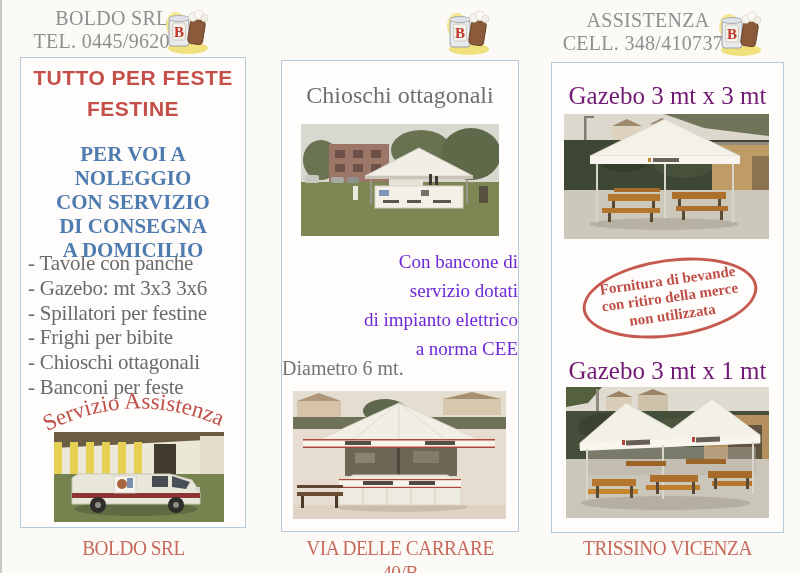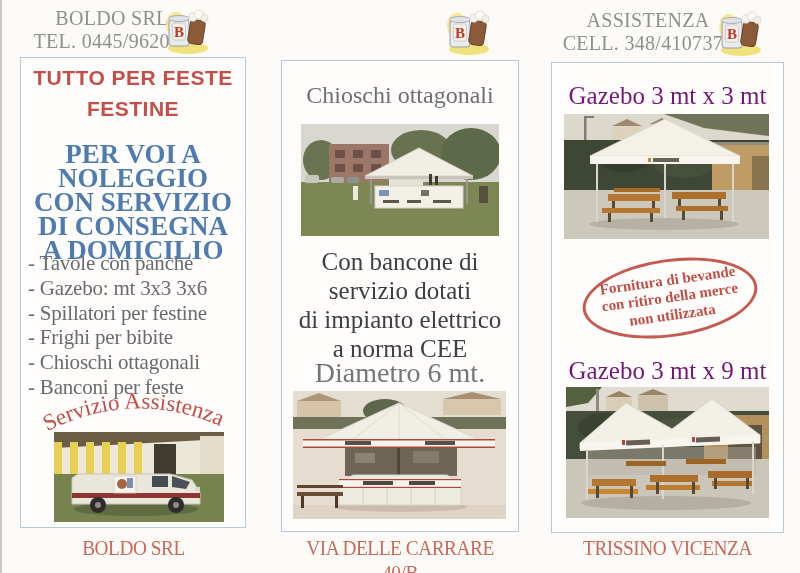--- a/index.html
+++ b/index.html
@@ -26,41 +26,41 @@
   .panel { position:absolute; border:1px solid #b3cadb; background:#fefdfb; }
   .panel-left  { left:20px;  top:57px; width:226px; height:471px;padding-left:44px; }
   .panel-mid   { left:281px; top:60px; width:238px; height:472px; }
   .panel-right { left:551px; top:62px; width:233px; height:471px; }
 
   
   .headline { position:absolute; top:4px; left:0; right:0; text-align:center;
     font-family:"Liberation Sans", sans-serif; font-weight:bold;
     font-size:21px; line-height:31px; letter-spacing:.5px; color:#c44e48; }
   .subhead  { position:absolute; top:84px; left:0; right:0; text-align:center;
-    font-weight:bold; font-size:27px; line-height:24px; color:#4f7cb0; }
+    font-weight:bold; font-size:21px; line-height:24px; color:#4f7cb0; }
   .rent-list { position:absolute; top:193px; left:7px; right:2px;
     font-size:21px; line-height:24.8px; letter-spacing:-.2px; color:#6b6b6b; }
   .arc-svg { position:absolute; top:333px; left:0; width:226px; height:54px; }
   .arc-svg text { font-family:"Liberation Serif", serif; font-size:23px; fill:#c0504a; }
 
   .photo { position:absolute; }
   .photo svg { display:block; width:100%; height:100%; }
   .photo-van        { top:374px; left:33px;  width:170px; height:90px; }
   .photo-park       { top:63px;  left:19px;  width:198px; height:112px; }
   .photo-umbrella   { top:330px; left:11px;  width:213px; height:128px; }
   .photo-gazebo3    { top:51px;  left:12px;  width:205px; height:125px; }
   .photo-gazebo6    { top:324px; left:14px;  width:203px; height:131px; }
 
   
   .mid-title { position:absolute; top:21px; left:0; right:0; text-align:center;
     font-size:24px; color:#6f6f6f; }
-  .mid-body  { position:absolute; top:186px; left:0; right:0; text-align:center;
-    font-size:25px; line-height:29px; color:#404040; }
-  .mid-note  { position:absolute; top:296px; left:0; right:0; text-align:center;
-    font-size:28px; color:#757575; }
+  .mid-body  { position:absolute; top:186px; left:0; right:0; text-align:right;
+    font-size:19px; line-height:29px; color:#6d28d9; }
+  .mid-note  { position:absolute; top:296px; left:0; right:0; text-align:left;
+    font-size:20px; color:#757575; }
 
   
   .right-title { position:absolute; left:0; right:0; text-align:center;
     font-size:25px; color:#701a75; }
   .right-title-top    { top:19px; }
   .right-title-bottom { top:294px; }
   .stamp { position:absolute; top:196px; left:30px; width:176px; height:78px;
     border:3px solid #c65a50; border-radius:50%;
     transform:rotate(-8deg);
     display:flex; flex-direction:column; justify-content:center; align-items:center; }
@@ -296,21 +296,21 @@
         <rect x="86" y="99" width="3" height="9" fill="#5a4a33"></rect>
       <rect x="118" y="97" width="3" height="9" fill="#5a4a33"></rect>
         <rect x="156" y="97" width="3" height="9" fill="#5a4a33"></rect>
     </svg>
   </div>
   <div class="stamp">
     <div>Fornitura di bevande</div>
     <div>con ritiro della merce</div>
     <div>non utilizzata</div>
   </div>
-  <div class="right-title right-title-bottom">Gazebo 3 mt x 9 mt</div>
+  <div class="right-title right-title-bottom">Gazebo 3 mt x 1 mt</div>
   <div class="photo photo-gazebo6">
     <svg viewBox="0 0 203 131" preserveAspectRatio="none">
       <rect width="203" height="131" fill="#e0dbd1"></rect>
       <polygon points="0,0 36,0 22,16 0,20" fill="#55603f"></polygon>
       <rect x="40" y="10" width="26" height="14" fill="#d9cdb8"></rect>
       <polygon points="40,10 53,4 66,10" fill="#9c8466"></polygon>
       <rect x="72" y="8" width="30" height="16" fill="#cfc2ab"></rect>
       <polygon points="72,8 87,2 102,8" fill="#9c8466"></polygon>
       <rect x="30" y="2" width="3" height="22" fill="#8e8a7e"></rect>
       <rect x="0" y="24" width="203" height="48" fill="#454e3a"></rect>

